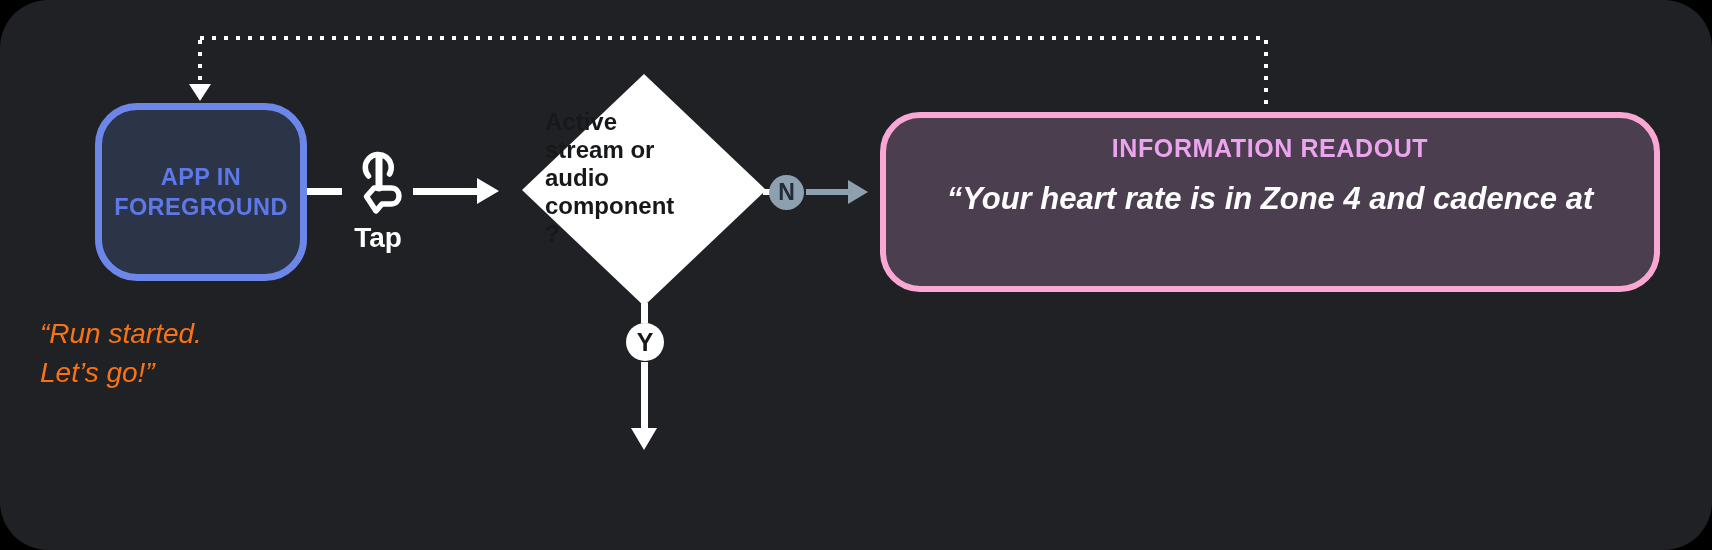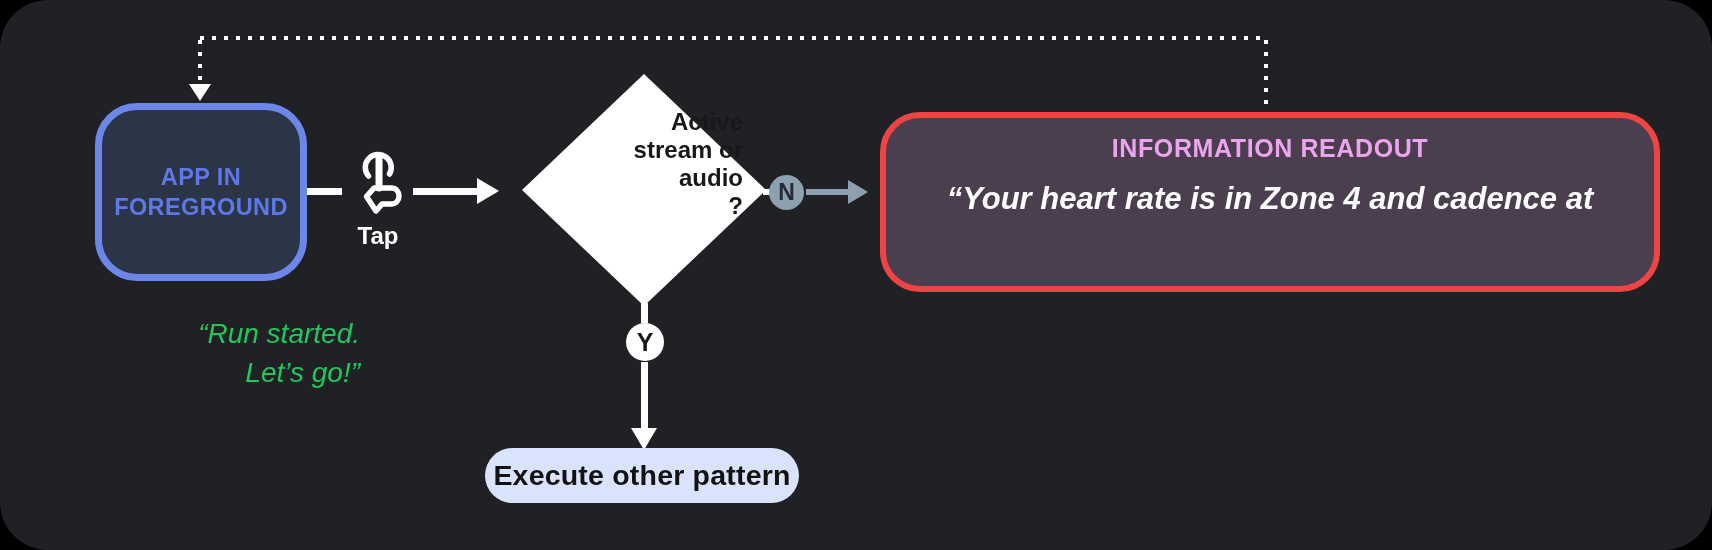--- a/index.html
+++ b/index.html
@@ -9,47 +9,47 @@
   
   .dot-h{position:absolute;height:4px;background-image:repeating-linear-gradient(90deg,#fff 0 4px,transparent 4px 12px);}
   .dot-v{position:absolute;width:4px;background-image:repeating-linear-gradient(180deg,#fff 0 4px,transparent 4px 12px);}
   .tri-down-white{position:absolute;width:0;height:0;border-left:11px solid transparent;border-right:11px solid transparent;border-top:17px solid #fff;}
 
   
   .app-node{position:absolute;left:95px;top:103px;width:212px;height:178px;box-sizing:border-box;
     border:7px solid #6c86ea;border-radius:42px;background:#2c3447;display:flex;align-items:center;justify-content:center;}
   .app-node .label{color:#5d78e8;font-weight:bold;font-size:23.5px;line-height:30px;text-align:center;letter-spacing:.4px;width:180px;}
 
-  .quote{position:absolute;left:40px;top:314px;width:320px;text-align:right;color:#22c55e;font-style:italic;font-size:28px;line-height:39px;}
+  .quote{position:absolute;left:40px;top:314px;width:320px;text-align:left;color:#f97316;font-style:italic;font-size:28px;line-height:39px;}
 
   
   .line-w{position:absolute;background:#fff;}
   .arrowhead-right-w{position:absolute;width:0;height:0;border-top:13px solid transparent;border-bottom:13px solid transparent;border-left:22px solid #fff;}
   .arrowhead-down-w{position:absolute;width:0;height:0;border-left:13px solid transparent;border-right:13px solid transparent;border-top:22px solid #fff;}
   .line-g{position:absolute;background:#8ca0af;}
   .arrowhead-right-g{position:absolute;width:0;height:0;border-top:12px solid transparent;border-bottom:12px solid transparent;border-left:20px solid #8ca0af;}
 
   .tap-wrap{position:absolute;left:347px;top:146px;width:62px;height:74px;}
-  .tap-label{position:absolute;left:322px;top:222px;width:112px;text-align:center;color:#fff;font-weight:bold;font-size:24px;}
+  .tap-label{position:absolute;left:322px;top:222px;width:112px;text-align:center;color:#fff;font-weight:bold;font-size:28px;}
 
   
   .diamond-svg{position:absolute;left:520px;top:72px;}
-  .decision-text{position:absolute;left:545px;top:108px;width:198px;text-align:right;color:#17181a;font-weight:bold;font-size:24px;line-height:28px;}
+  .decision-text{position:absolute;left:545px;top:108px;width:198px;text-align:left;color:#17181a;font-weight:bold;font-size:24px;line-height:28px;}
 
   .badge{position:absolute;border-radius:50%;display:flex;align-items:center;justify-content:center;font-weight:bold;}
   .badge-y{left:626px;top:323px;width:38px;height:38px;background:#fff;color:#17181a;font-size:25px;}
   .badge-n{left:769px;top:175px;width:35px;height:35px;background:#8ca0af;color:#222b36;font-size:23px;}
 
   .action-pill{position:absolute;left:485px;top:448px;width:314px;height:55px;border-radius:28px;background:#d9e3fc;
     display:flex;align-items:center;justify-content:center;}
   .action-pill .label{color:#121212;font-weight:bold;font-size:28.5px;letter-spacing:.2px;}
 
   
   .readout{position:absolute;left:880px;top:112px;width:780px;height:180px;box-sizing:border-box;
-    border:6px solid #ef4444;border-radius:40px;background:#4a3e4f;}
+    border:6px solid #f9a8d4;border-radius:40px;background:#4a3e4f;}
   .readout .title{margin-top:16px;text-align:center;color:#eda4ee;font-weight:bold;font-size:25px;letter-spacing:.6px;}
   .readout .body{margin-top:13px;text-align:center;color:#fcfcfc;font-weight:bold;font-style:italic;font-size:31px;line-height:46px;}
 </style>
 </head>
 <body>
 
 <div class="canvas">
 
   <div class="dot-h" style="left:200px;top:36px;width:1066px;"></div>
   <div class="dot-v" style="left:198px;top:40px;height:44px;"></div>
@@ -78,31 +78,29 @@
   <div class="line-w" style="left:413px;top:188px;width:64px;height:7px;"></div>
   <div class="arrowhead-right-w" style="left:477px;top:178px;"></div>
 
   <svg class="diamond-svg" width="248" height="236" viewBox="0 0 248 236">
     <polygon points="124,2 246,118 124,234 2,118" fill="#ffffff"></polygon>
   </svg>
   <div class="decision-text">
     <div>Active</div>
     <div>stream or</div>
     <div>audio</div>
+    <div>component</div>
     <div>?</div>
   </div>
 
   <div class="line-w" style="left:641px;top:303px;width:7px;height:20px;"></div>
   <div class="badge badge-y">Y</div>
   <div class="line-w" style="left:641px;top:362px;width:7px;height:66px;"></div>
   <div class="arrowhead-down-w" style="left:631px;top:428px;"></div>
 
-  <div class="action-pill">
-    <div class="label">Execute other pattern</div>
-  </div>
 
   <div class="line-w" style="left:763px;top:189px;width:10px;height:6px;"></div>
   <div class="badge badge-n">N</div>
   <div class="line-g" style="left:806px;top:189px;width:44px;height:6px;"></div>
   <div class="arrowhead-right-g" style="left:848px;top:180px;"></div>
 
   <div class="readout">
     <div class="title">INFORMATION READOUT</div>
     <div class="body">
       <div>“Your heart rate is in Zone 4 and cadence at</div>

